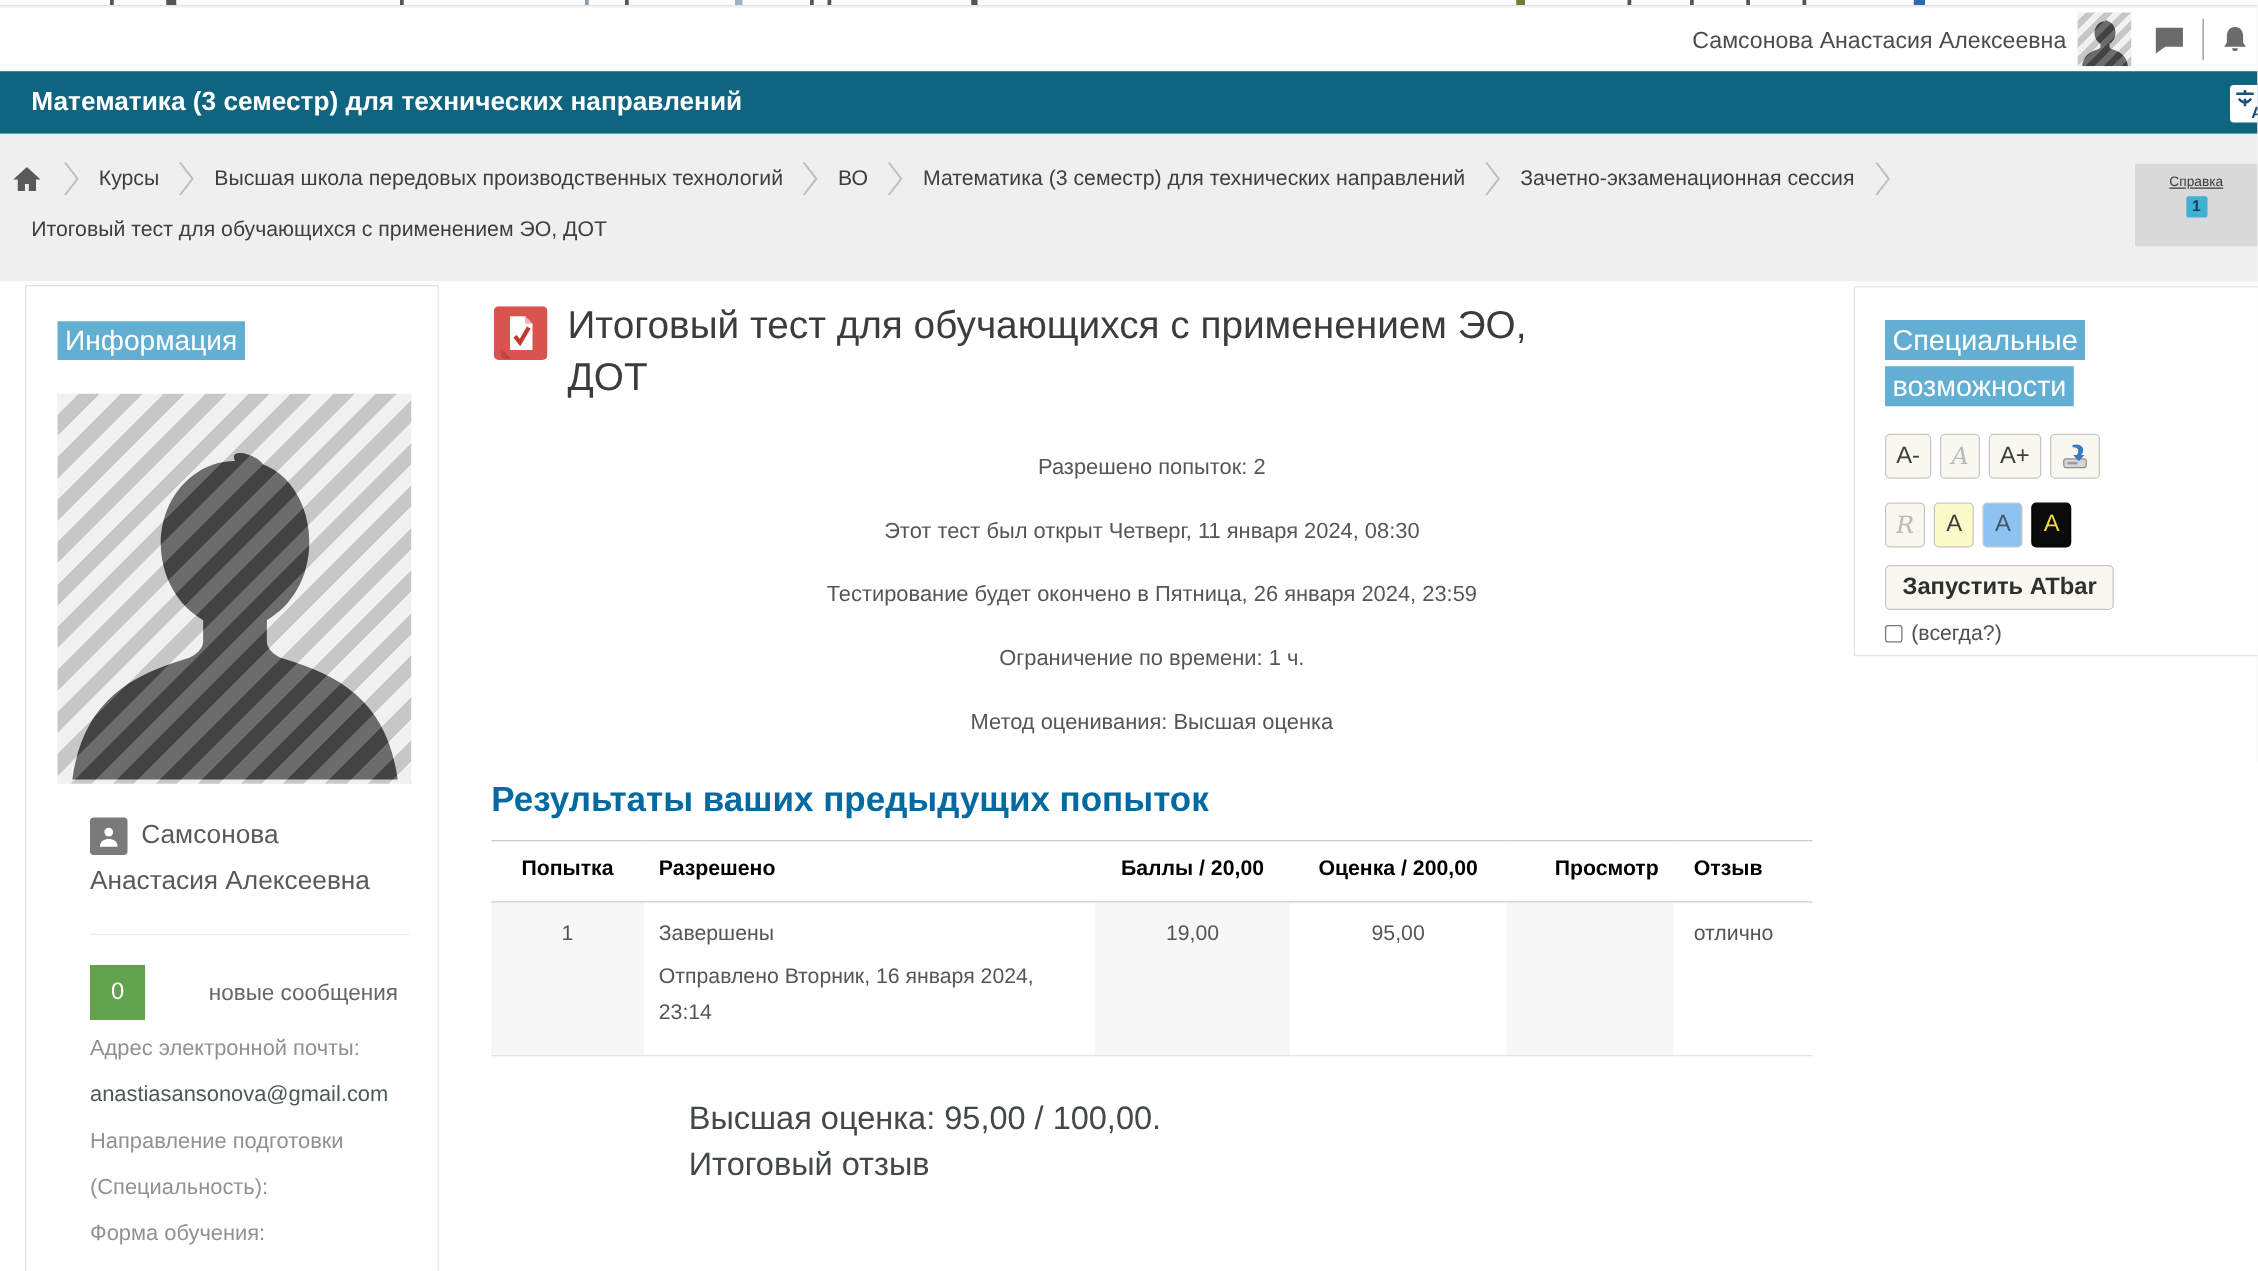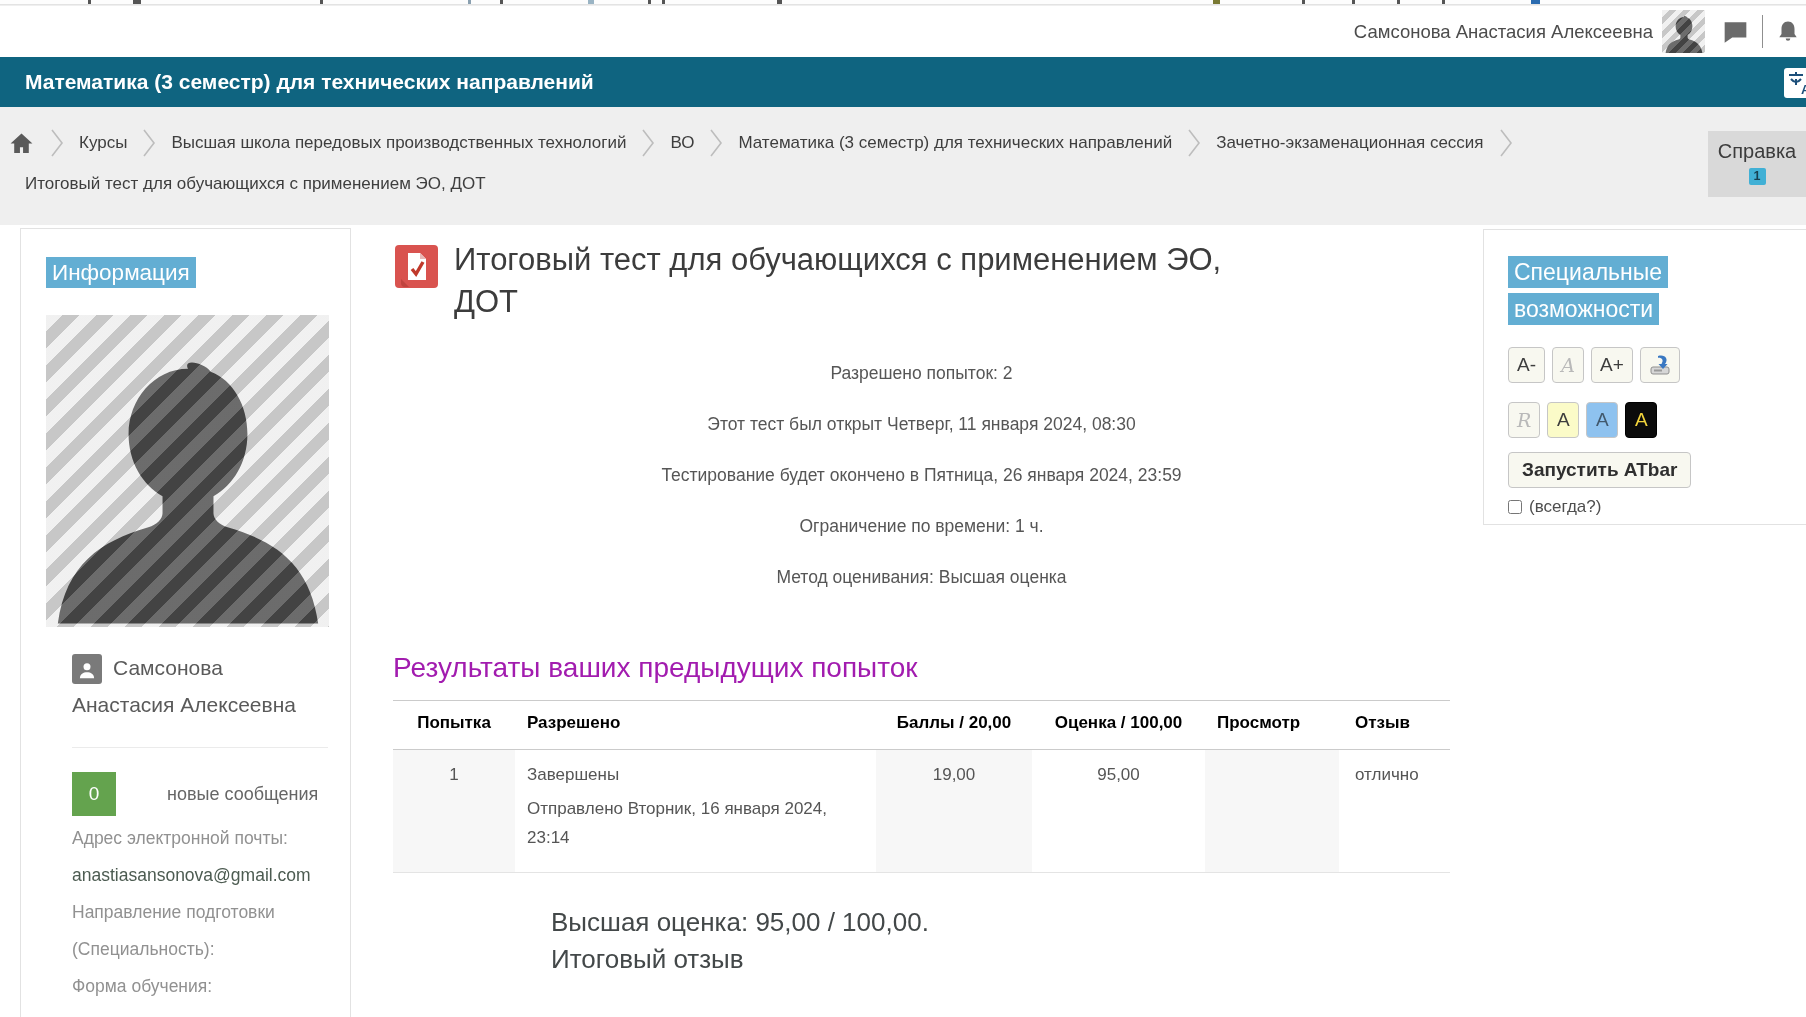--- a/index.html
+++ b/index.html
@@ -31,21 +31,21 @@
   .bluebar h1 { font-size:21px; font-weight:600; color:#fff; line-height:50px; padding-left:25px; }
   .translate-btn { position:absolute; right:-8px; top:11px; width:30px; height:30px; background:#fff; border-radius:3px; cursor:pointer; }
 
   
   .crumbzone { position:absolute; top:107px; left:0; width:1806px; height:118px; background:#efefef; }
   .crumbs { position:absolute; left:8px; top:20px; display:flex; align-items:center; gap:15px; white-space:nowrap; }
   .crumbs a { font-size:17px; color:#3e3e3e; text-decoration:none; cursor:pointer; }
   .crumb-current { position:absolute; left:25px; top:67px; font-size:17px; color:#3e3e3e; }
   .chev { flex:0 0 auto; }
   .helpbox { position:absolute; right:0; top:24px; width:98px; height:66px; background:#d9d9d9; text-align:center; padding-top:9px; cursor:pointer; }
-  .helpbox .hlabel { font-size:20px; color:#3c3c3c; }
+  .helpbox .hlabel { font-size:11px; color:#3c3c3c;text-decoration:underline; }
   .helpbox .hbadge { display:inline-block; margin-top:5px; min-width:17px; height:17px; background:#41b0d5; color:#173f50; font-size:12.5px; font-weight:bold; line-height:17px; border-radius:2px; padding:0 2px; }
 
   
   .contentbg { position:absolute; top:225px; left:0; width:1806px; height:792px; background:#fff; }
 
   
   .leftbox { position:absolute; left:20px; top:228px; width:331px; height:820px; background:#fff; border:1px solid #e2e2e2; border-bottom:none; padding:25px 22px 0 25px; }
   .hl-title { display:inline; background:#63aed3; color:#fff; padding:3px 6px; font-size:22.5px; line-height:37px; -webkit-box-decoration-break:clone; box-decoration-break:clone; }
   .leftbox .avatar-big { width:283px; height:312px; margin-top:24px; }
   .indent { margin-left:26px; }
@@ -59,29 +59,29 @@
   .lb-details p { font-size:17.5px; line-height:37px; color:#919191; }
   .lb-details p.email { color:#4c5b51; }
 
   
   .main { position:absolute; left:393px; top:239px; width:1057px; }
   .qtitle-row { position:relative; min-height:90px; }
   .quiz-icon { position:absolute; left:2px; top:6px; }
   .qtitle { margin-left:61px; max-width:800px; font-size:31px; font-weight:400; line-height:42px; color:#3c3c3c; }
   .qdetails { margin-top:34px; text-align:center; }
   .qdetails p { font-size:17.5px; color:#565656; margin-bottom:30px; }
-  .res-heading { margin-top:64px; font-size:28px; font-weight:400; color:#a21caf; }
+  .res-heading { margin-top:36px; font-size:28px; font-weight:700; color:#0369a1; }
   table.results { margin-top:16px; width:100%; border-collapse:collapse; border-top:1px solid #cbcbcb; table-layout:fixed; }
   .results th { border-bottom:1px solid #cbcbcb; font-size:17px; font-weight:bold; color:#000; padding:12px 12px 16px; vertical-align:bottom; }
   .results td { font-size:17px; color:#555; padding:15px 12px 20px; vertical-align:top; border-bottom:1px solid #e4e4e4; }
   .c-attempt { width:122px; text-align:center; }
   .c-state   { width:361px; text-align:left; }
   .c-marks   { width:156px; text-align:center; }
   .c-grade   { width:173px; text-align:center; }
-  .c-review  { width:134px; text-align:left;margin-top:20px; }
+  .c-review  { width:134px; text-align:right;margin-top:20px; }
   .c-fb      { width:111px; text-align:left; padding-left:16px !important; }
   td.stripe, th .noop { background:transparent; }
   td.stripe { background:#f7f7f7; }
   .submitted { display:block; margin-top:9px; line-height:29px; color:#555; }
   .best-grade { margin:34px 0 0 158px; font-size:26px; color:#434849; }
   .final-fb { margin:6px 0 0 158px; font-size:26px; color:#434849; }
 
   
   .rightbox { position:absolute; left:1483px; top:229px; width:340px; height:296px; background:#fff; border:1px solid #e2e2e2; padding:24px 0 0 24px; }
   .acc-title-wrap { width:205px; }
@@ -242,21 +242,21 @@
     <p>Ограничение по времени: 1 ч.</p>
     <p>Метод оценивания: Высшая оценка</p>
   </div>
   <h3 class="res-heading">Результаты ваших предыдущих попыток</h3>
   <table class="results">
     <thead>
       <tr>
         <th class="c-attempt">Попытка</th>
         <th class="c-state">Разрешено</th>
         <th class="c-marks">Баллы / 20,00</th>
-        <th class="c-grade">Оценка / 100,00</th>
+        <th class="c-grade">Оценка / 200,00</th>
         <th class="c-review">Просмотр</th>
         <th class="c-fb">Отзыв</th>
       </tr>
     </thead>
     <tbody>
       <tr>
         <td class="c-attempt stripe">1</td>
         <td class="c-state">
           <span>Завершены</span>
           <span class="submitted">Отправлено Вторник, 16 января 2024, 23:14</span>

